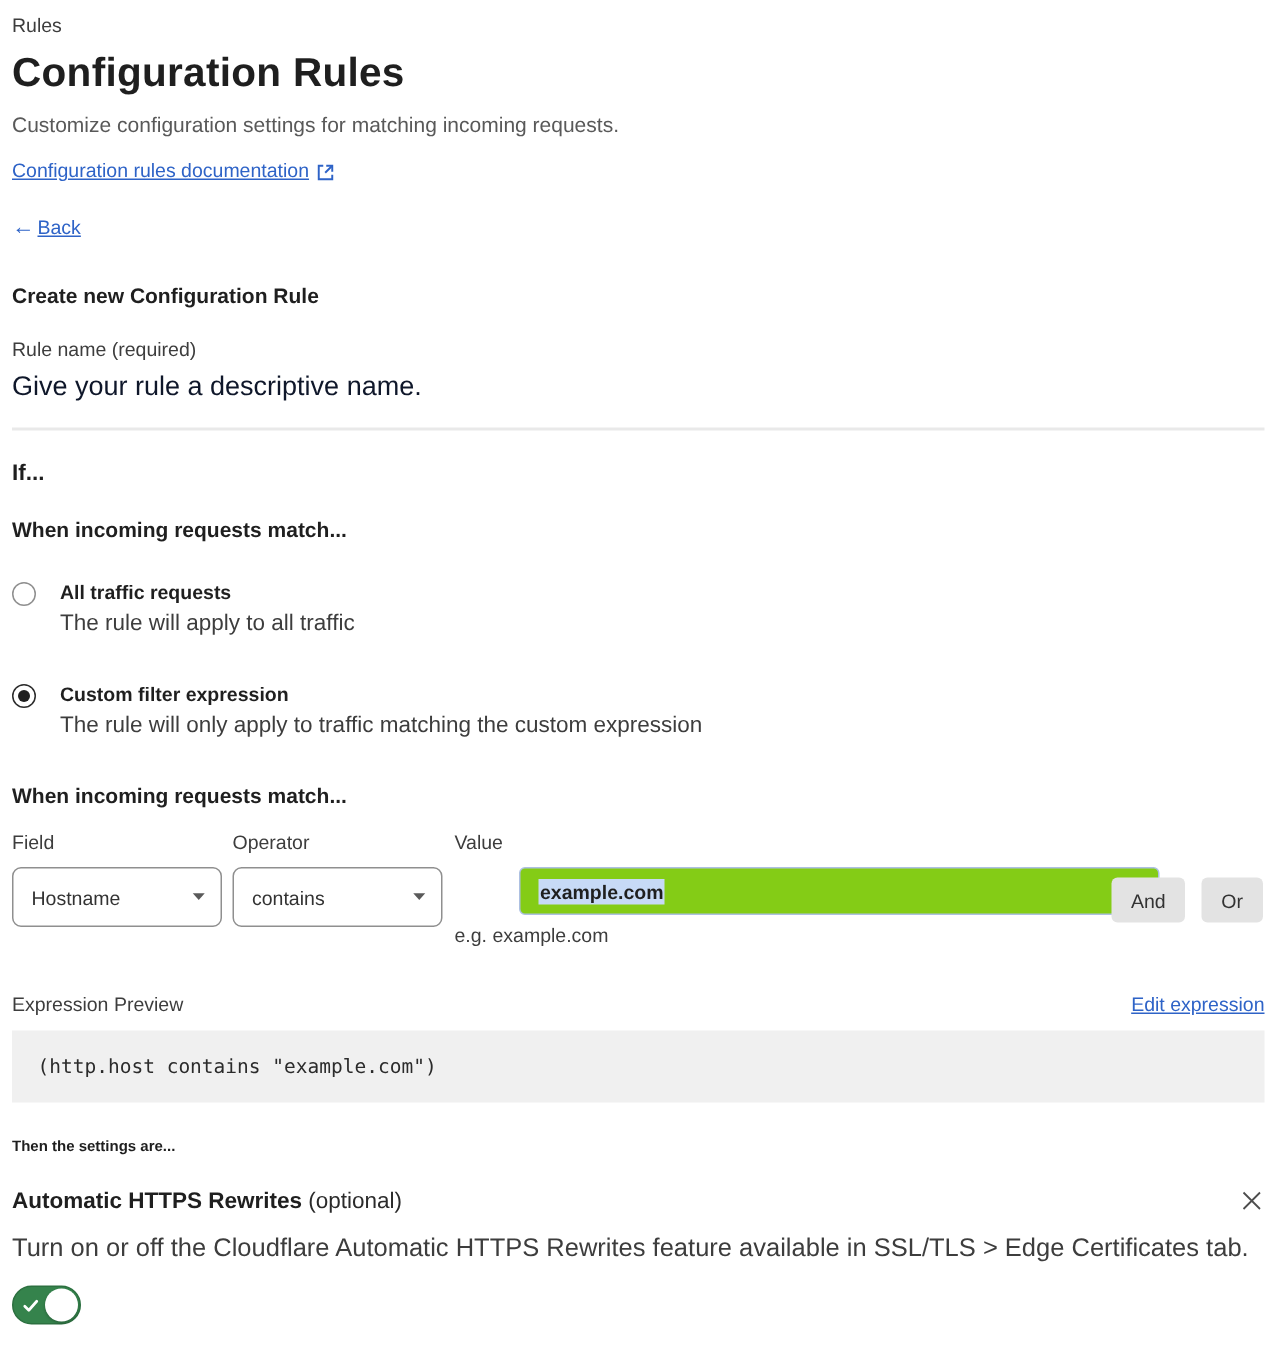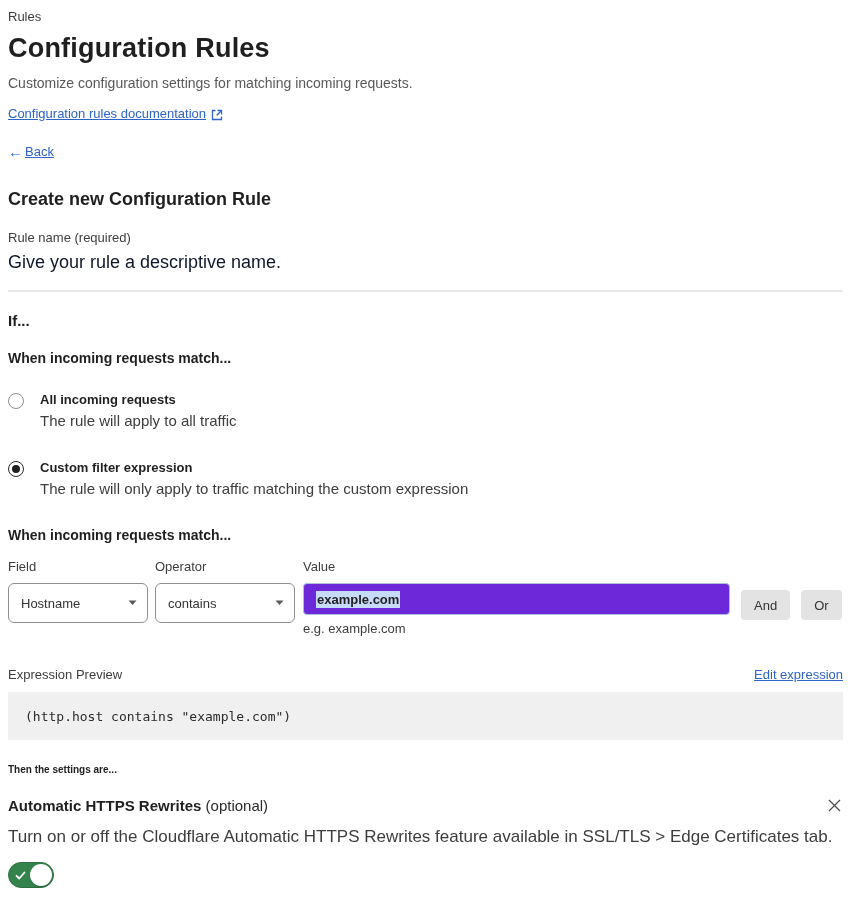--- a/index.html
+++ b/index.html
@@ -17,21 +17,21 @@
   .page-title { font-size: 27px; font-weight: bold; color: #1f1f1f; margin-top: 7px; line-height: 32px; letter-spacing: 0.2px; }
   .page-desc { font-size: 14px; color: #595959; margin-top: 11px; line-height: 17px; }
 
   a.link, .link { color: #2e63c7; text-decoration: underline; cursor: pointer; font-size: 13px; }
   .doc-link-row { margin-top: 14px; display: flex; align-items: center; gap: 5px; }
   .external-icon { display: inline-block; width: 12px; height: 12px; position: relative; top: 1px; }
   .back-row { margin-top: 22px; display: flex; align-items: center; font-size: 14px; }
   .back-arrow { color: #2e63c7; text-decoration: none; margin-right: 2px; font-size: 15px; }
 
   
-  .section-heading { font-size: 18px; font-weight: bold; color: #1f1f1f; margin-top: 29px; }
+  .section-heading { font-size: 14px; font-weight: bold; color: #1f1f1f; margin-top: 29px; }
   .field-label { font-size: 13px; color: #3d3d3d; margin-top: 20px; }
   .rule-name-input {
     margin-top: 8px; width: 475px; height: 29px;
     border: 1px solid #8f8f8f; border-radius: 6px;
     font-family: "Liberation Sans", sans-serif; font-size: 13px; color: #333;
     padding: 0 11px; background: #fff; display: block; outline: none;
   }
   .helper-text { font-size: 18px; color: #0f172a; margin-top: 7px; }
 
   .divider { height: 2px; background: #e9e9e9; margin-top: 17px; width: 835px; }
@@ -62,23 +62,23 @@
   .select-box {
     margin-top: 9px; height: 40px; border: 1px solid #8f8f8f; border-radius: 6px;
     background: #fff; display: flex; align-items: center; justify-content: space-between;
     padding: 0 10px 0 12px; cursor: pointer; font-size: 13px; color: #333;
   }
   .field-col { width: 140px; }
   .op-col { width: 140px; margin-left: 7px; }
   .value-col { width: 427px; margin-left: 8px; }
   .value-input {
     margin-top: 9px; width: 100%; height: 32px;
-    border: 1px solid #adc0e2; border-radius: 4px; background: #6d28d9;
+    border: 1px solid #adc0e2; border-radius: 4px; background: #84cc16;
     display: flex; align-items: center; padding: 0 12px;
-    font-size: 13px; color: #1f1f1f; font-weight: bold;
+    font-size: 13px; color: #1f1f1f; font-weight: bold; margin-left: 43px;
   }
   .value-selection { background: #c7daf6; padding: 1px 1px; }
   .value-helper { font-size: 13px; color: #3d3d3d; margin-top: 6px; }
   .connector-btn {
     margin-top: 31px; height: 30px; border: none; border-radius: 4px;
     background: #e3e3e3; color: #333; font-family: "Liberation Sans", sans-serif;
     font-size: 13px; padding: 0 13px; cursor: pointer;
   }
   .and-btn { margin-left: 11px; }
   .or-btn { margin-left: 11px; }
@@ -147,21 +147,21 @@
 
   <div class="divider"></div>
 
   
   <h3 class="if-heading">If...</h3>
   <h4 class="match-heading">When incoming requests match...</h4>
 
   <div class="radio-option">
     <span class="radio-circle"></span>
     <span class="radio-texts">
-      <div class="radio-label">All incoming requests</div>
+      <div class="radio-label">All traffic requests</div>
       <div class="radio-desc">The rule will apply to all traffic</div>
     </span>
   </div>
 
   <div class="radio-option">
     <span class="radio-circle checked"></span>
     <span class="radio-texts">
       <div class="radio-label">Custom filter expression</div>
       <div class="radio-desc">The rule will only apply to traffic matching the custom expression</div>
     </span>

